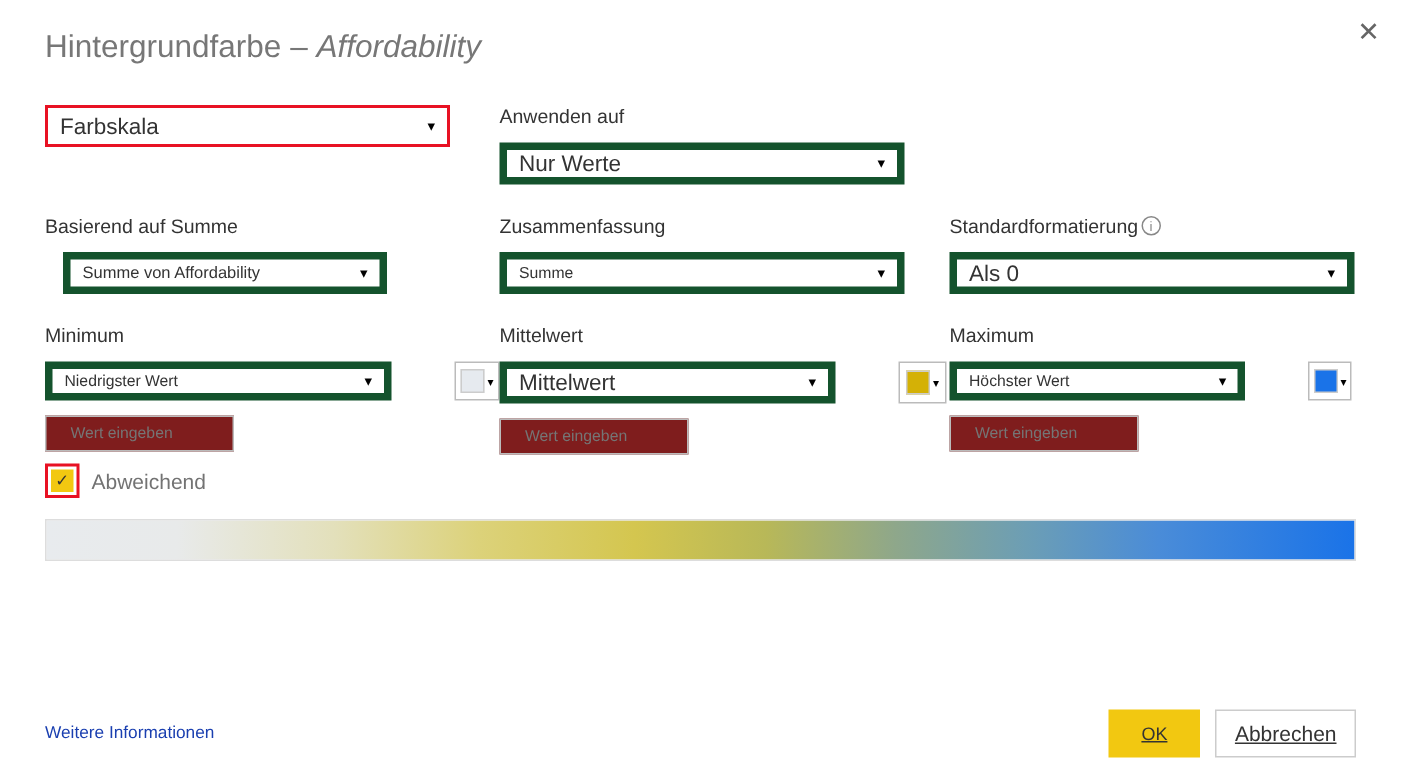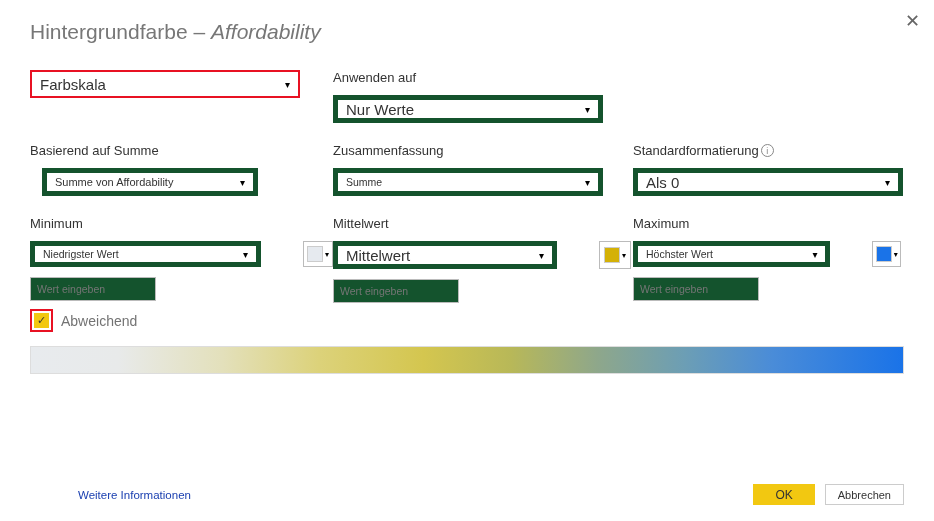--- a/index.html
+++ b/index.html
@@ -19,33 +19,33 @@
 .select .chev { font-size: 10px; }
 .sel-1 { width: 270px; border: 2px solid #e81123; font-size: 12px; }
 .sel-std { width: 270px; }
 .sel-3 { width: 308px; }
 .sel-min { height: 26px; }
 .sel-min .val { font-size: 10.5px; }
 .picker-row { display: flex; align-items: center; gap: 36px; }
 .picker { width: 26px; height: 26px; border: 1px solid #bbb; margin-left: 6px; display: flex; align-items: center; justify-content: center; gap: 2px; padding: 2px; cursor: pointer; }
 .swatch { width: 16px; height: 16px; border: 1px solid #ccc; }
 .picker .drop { font-size: 8px; }
-.input { height: 24px; border: 1px solid #bbb; padding: 0 6px; font-size: 10.5px; color: #999; background: #14532d; margin-top: 10px; }
+.input { height: 24px; border: 1px solid #bbb; padding: 0 16px; font-size: 10.5px; color: #999; background: #7f1d1d; margin-top: 10px; }
 .inp-1 { width: 126px; }
 .cb-row { display: flex; align-items: center; margin-top: 6px; margin-bottom: 14px; }
 .cb-wrap { border: 2px solid #e81123; padding: 2px; margin-right: 8px; }
 .cb { width: 15px; height: 15px; background: #f2c811; display: flex; align-items: center; justify-content: center; font-size: 11px; color: #333; }
 .cb-label { font-size: 14px; color: #737373; }
 .gradient { height: 28px; width: 100%; border: 1px solid #ddd; background: linear-gradient(to right, #e8ebee 0%, #e8eaea 10%, #e3e0bb 22%, #dcd27a 33%, #d4c64f 45%, #b8b858 55%, #8ea78b 65%, #6c9eb5 75%, #4a8cd8 85%, #1a73e8 100%); }
-.footer { position: absolute; bottom: 16px; left: 30px; right: 30px; display: flex; align-items: center; justify-content: space-between; margin-left: 48px; }
+.footer { position: absolute; bottom: 16px; left: 30px; right: 30px; display: flex; align-items: center; justify-content: space-between; }
 .link { font-size: 11.5px; color: #1a3fb0; cursor: pointer; }
 .btns { display: flex; gap: 10px; }
-.btn { height: 21px; padding: 0 22px; font-size: 12px; border: none; cursor: pointer; display: flex; align-items: center; justify-content: center; }
+.btn { height: 32px; padding: 0 22px; font-size: 12px; border: none; cursor: pointer; display: flex; align-items: center; justify-content: center; text-decoration: underline; }
 .btn-ok { background: #f2c811; color: #333; }
-.btn-cancel { background: #fff; border: 1px solid #ccc; font-size: 11px; padding: 0 12px; color: #333; }
+.btn-cancel { background: #fff; border: 1px solid #ccc; font-size: 14px; padding: 0 12px; color: #333; }
 .info-icon { display: inline-block; width: 13px; height: 13px; border: 1px solid #888; border-radius: 50%; font-size: 9px; text-align: center; line-height: 12px; color: #888; margin-left: 2px; position: relative; top: -1px; }
 </style>
 </head>
 <body>
 
 <div class="dialog">
   <div class="close-x">✕</div>
 
   <div class="title-row">
     <span>Hintergrundfarbe – </span><span class="title-field">Affordability</span>

